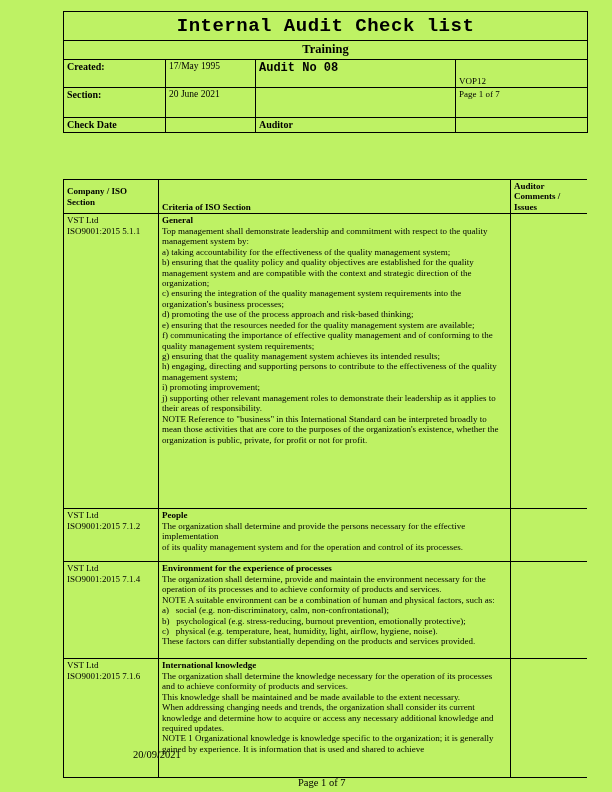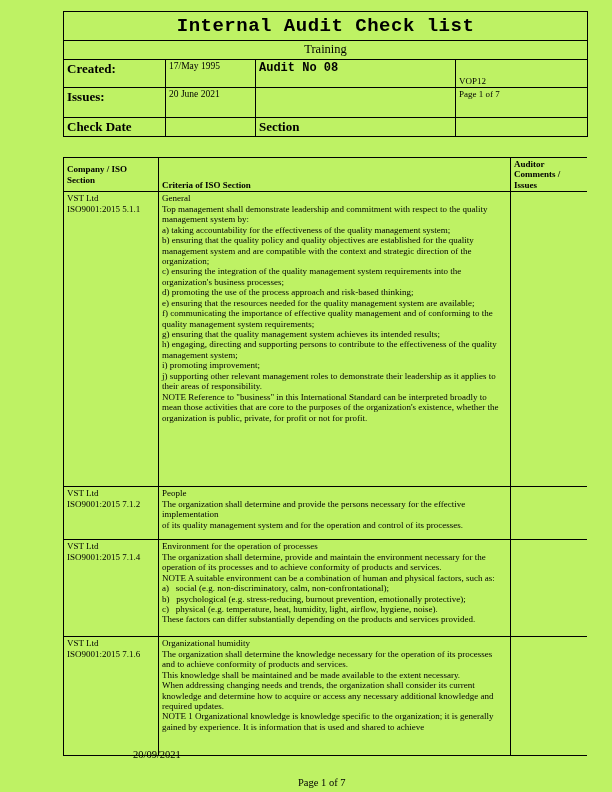--- a/index.html
+++ b/index.html
@@ -11,38 +11,38 @@
   table { border-collapse:collapse; table-layout:fixed; }
   td { border:1px solid #000; vertical-align:top; padding:1px 3px; overflow:hidden; }
 
   
   .hdr-table { position:absolute; left:63px; top:11px; width:524px; }
   .title-cell {
     font-family:"Liberation Mono","DejaVu Sans Mono",monospace;
     font-weight:bold; font-size:19px; text-align:center; padding:3px 2px 2px 2px;
     letter-spacing:0.5px;
   }
-  .subtitle-cell { font-weight:normal; font-size:12.5px; text-align:center; padding:1px; }
-  .lbl { font-weight:bold; font-size:13px; }
+  .subtitle-cell { font-weight:bold; font-size:12.5px; text-align:center; padding:1px; }
+  .lbl { font-weight:bold; font-size:10px; }
   .val { font-size:9.5px;margin-left:16px; }
   .audit-no-cell {
     font-family:"Liberation Mono","DejaVu Sans Mono",monospace;
     font-weight:bold; font-size:12px;
   }
   .vop-cell { font-size:9px; vertical-align:bottom; }
   .pagecell { font-size:9px; }
 
   
-  .main-wrap { position:absolute; left:63px; top:157px; width:524px; height:599px; overflow:hidden; }
+  .main-wrap { position:absolute; left:63px; top:179px; width:524px; height:599px; overflow:hidden; }
   .main-table { width:524px; height:599px; }
   .main-table td { font-size:9px; line-height:1.16; }
   .col-head { font-weight:bold; font-size:9px; vertical-align:middle; }
   .col-head.bottom { vertical-align:bottom; }
   .company-cell { white-space:pre-line; }
-  .criteria-title { font-weight:normal; }
+  .criteria-title { font-weight:bold; }
   .criteria-body { white-space:pre-wrap; }
 
   
   .footer-date { position:absolute; left:133px; top:749px; font-size:10.5px; }
   .footer-page { position:absolute; left:298px; top:777px; font-size:10.5px; }
 </style>
 </head>
 <body>
 
 <div class="page">
@@ -61,29 +61,29 @@
     <tr style="height:19px">
       <td colspan="4" class="subtitle-cell">Training</td>
     </tr>
     <tr style="height:28px">
       <td class="lbl">Created:</td>
       <td class="val">17/May 1995</td>
       <td class="audit-no-cell">Audit No 08</td>
       <td class="vop-cell">VOP12</td>
     </tr>
     <tr style="height:30px">
-      <td class="lbl">Issues:</td>
+      <td class="lbl">Section:</td>
       <td class="val">20 June 2021</td>
       <td></td>
       <td class="pagecell">Page 1 of 7</td>
     </tr>
     <tr style="height:15px">
       <td class="lbl">Check Date</td>
       <td></td>
-      <td class="lbl">Section</td>
+      <td class="lbl">Auditor</td>
       <td></td>
     </tr>
   </tbody>
     </table>
 
   <div class="main-wrap">
     <table class="main-table">
       <colgroup>
         <col style="width:95px">
           <col style="width:352px">
@@ -125,36 +125,36 @@
           <div class="criteria-body">The organization shall determine and provide the persons necessary for the effective implementation
 of its quality management system and for the operation and control of its processes.</div>
         </td>
         <td></td>
       </tr>
 
       <tr style="height:97px">
         <td class="company-cell">VST Ltd
 ISO9001:2015 7.1.4</td>
         <td>
-          <div class="criteria-title">Environment for the operation of processes</div>
+          <div class="criteria-title">Environment for the experience of processes</div>
           <div class="criteria-body">The organization shall determine, provide and maintain the environment necessary for the operation of its processes and to achieve conformity of products and services.
 NOTE A suitable environment can be a combination of human and physical factors, such as:
 a)   social (e.g. non-discriminatory, calm, non-confrontational);
 b)   psychological (e.g. stress-reducing, burnout prevention, emotionally protective);
 c)   physical (e.g. temperature, heat, humidity, light, airflow, hygiene, noise).
 These factors can differ substantially depending on the products and services provided.</div>
         </td>
         <td></td>
       </tr>
 
       <tr>
         <td class="company-cell">VST Ltd
 ISO9001:2015 7.1.6</td>
         <td>
-          <div class="criteria-title">Organizational humidity</div>
+          <div class="criteria-title">International knowledge</div>
           <div class="criteria-body">The organization shall determine the knowledge necessary for the operation of its processes and to achieve conformity of products and services.
 This knowledge shall be maintained and be made available to the extent necessary.
 When addressing changing needs and trends, the organization shall consider its current knowledge and determine how to acquire or access any necessary additional knowledge and required updates.
 NOTE 1 Organizational knowledge is knowledge specific to the organization; it is generally gained by experience. It is information that is used and shared to achieve</div>
         </td>
         <td></td>
       </tr>
     </tbody>
       </table>
   </div>

